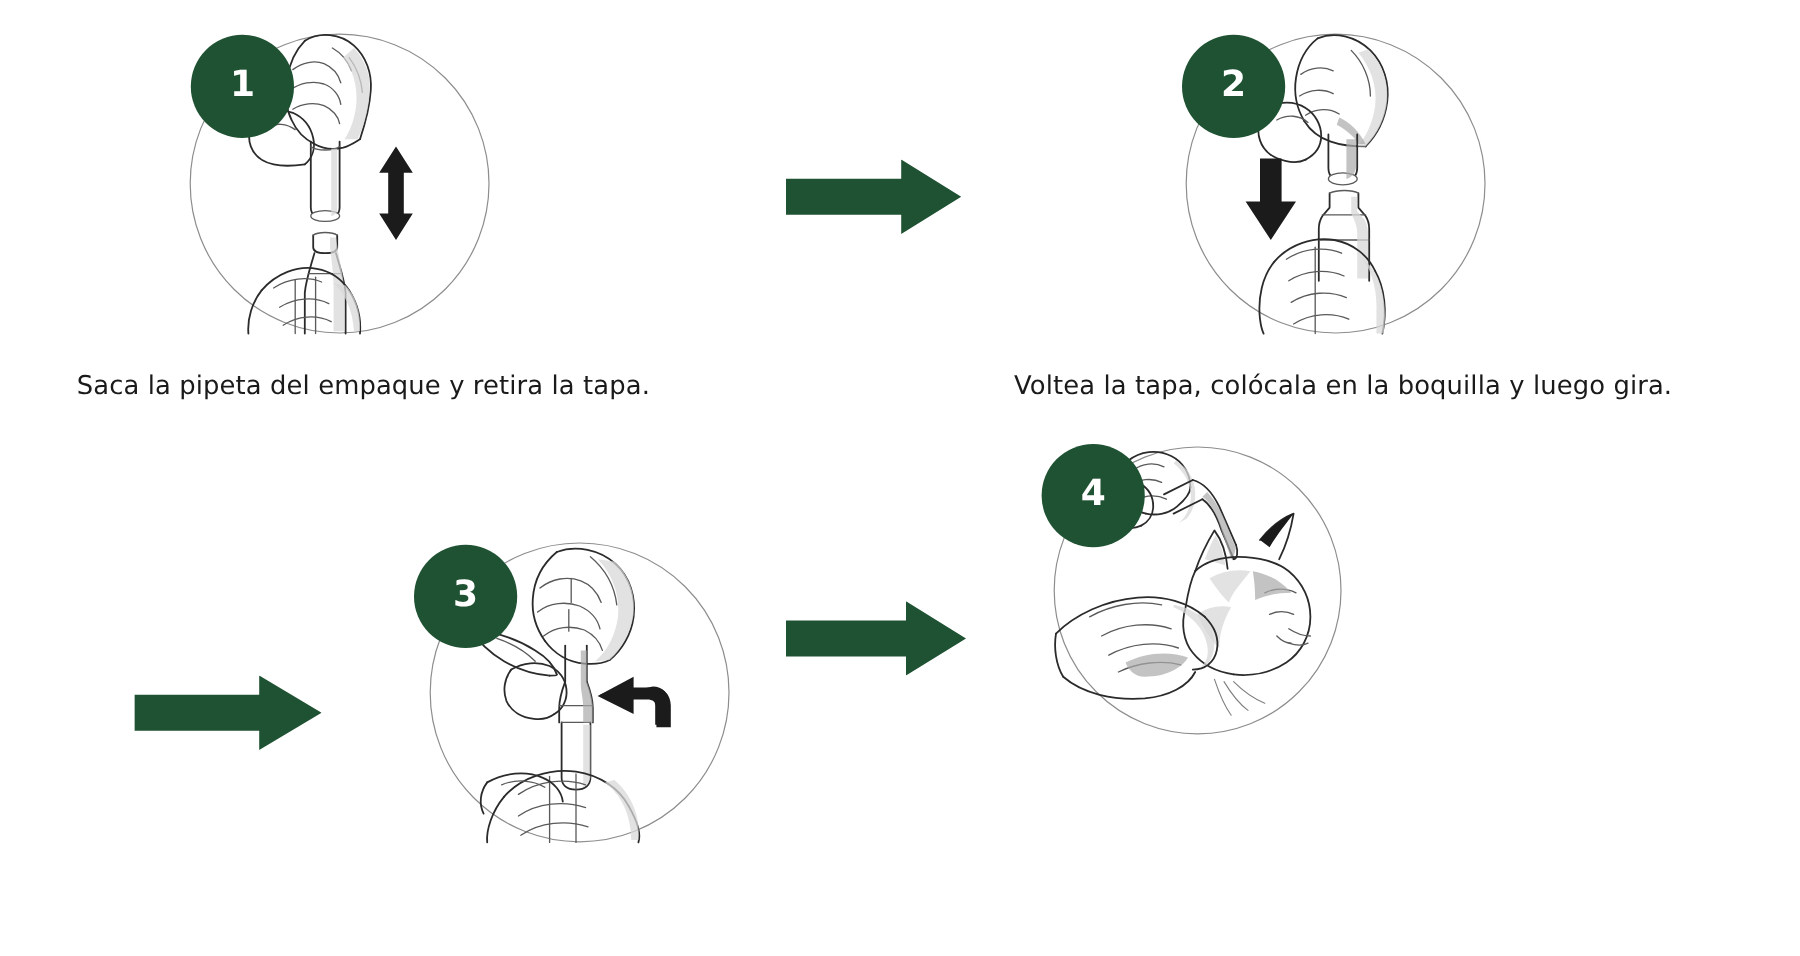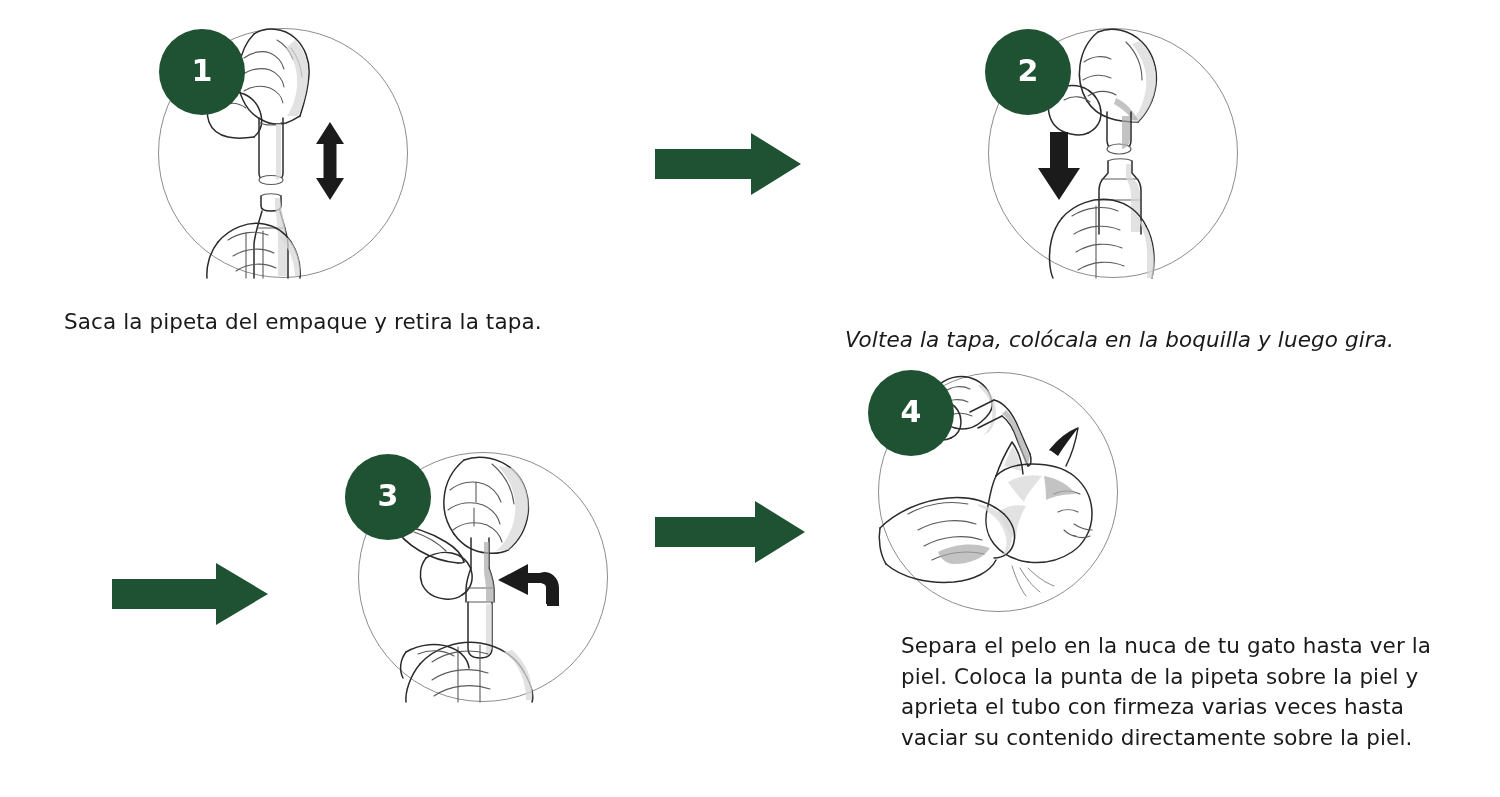--- a/index.html
+++ b/index.html
@@ -234,21 +234,21 @@
         <path class="ink-thin" d="M88 224 C102 215 120 214 134 220"></path>
         <path class="ink-thin" d="M90 242 C104 233 122 232 136 238"></path>
         <path class="ink-thin" d="M108 178 L108 250"></path>
         <path class="shade" d="M142 182 C154 192 160 212 159 232 L159 250 L165 250 C168 230 165 210 156 196 Z"></path>
       </g>
     </svg>
   </div>
   <div class="badge" style="left:985px; top:29px; width:86px; height:86px; font-size:30px; background:#1f5232;">
     <span class="badge-num">2</span>
   </div>
-  <div class="caption" style="left:845px; top:325px; width:640px;font-style:italic;">Voltea la tapa, colócala en la boquilla y luego gira.</div>
+  <div class="caption" style="left:845px; top:307px; width:640px;">Voltea la tapa, colócala en la boquilla y luego gira.</div>
 
   <svg class="connector" style="left:112px; top:563px; width:156px; height:62px;" viewBox="0 0 156 62">
     <path d="M0 16 L104 16 L104 0 L156 31 L104 62 L104 46 L0 46 Z" fill="#1f5232"></path>
   </svg>
 
   <div class="panel" style="left:358px; top:452px; width:250px; height:250px;">
     <div class="panel-circle"></div>
     <svg class="panel-art" viewBox="0 0 250 250">
 
       <g>
@@ -375,18 +375,14 @@
         <path class="ink-thin" d="M54 188 C70 180 90 178 106 182"></path>
         <path class="ink" d="M8 192 C24 206 50 212 76 210 C96 208 112 200 118 188"></path>
         <path class="shade" d="M100 134 C114 140 126 152 128 166 C130 176 126 184 118 186 L128 182 C136 172 136 158 128 146 C120 138 110 134 100 132 Z"></path>
         <path class="shade-dark" d="M60 180 C76 172 96 170 112 176 C106 186 92 192 76 192 C68 192 62 186 60 180 Z"></path>
       </g>
     </svg>
   </div>
   <div class="badge" style="left:868px; top:370px; width:86px; height:86px; font-size:30px; background:#1f5232;">
     <span class="badge-num">4</span>
   </div>
-  <div class="caption" style="left:901px; top:631px; width:560px;">Separa el pelo en la nuca de tu gato hasta ver la
-piel. Coloca la punta de la pipeta sobre la piel y
-aprieta el tubo con firmeza varias veces hasta
-vaciar su contenido directamente sobre la piel.</div>
 
 </div>
 
 </body></html>

